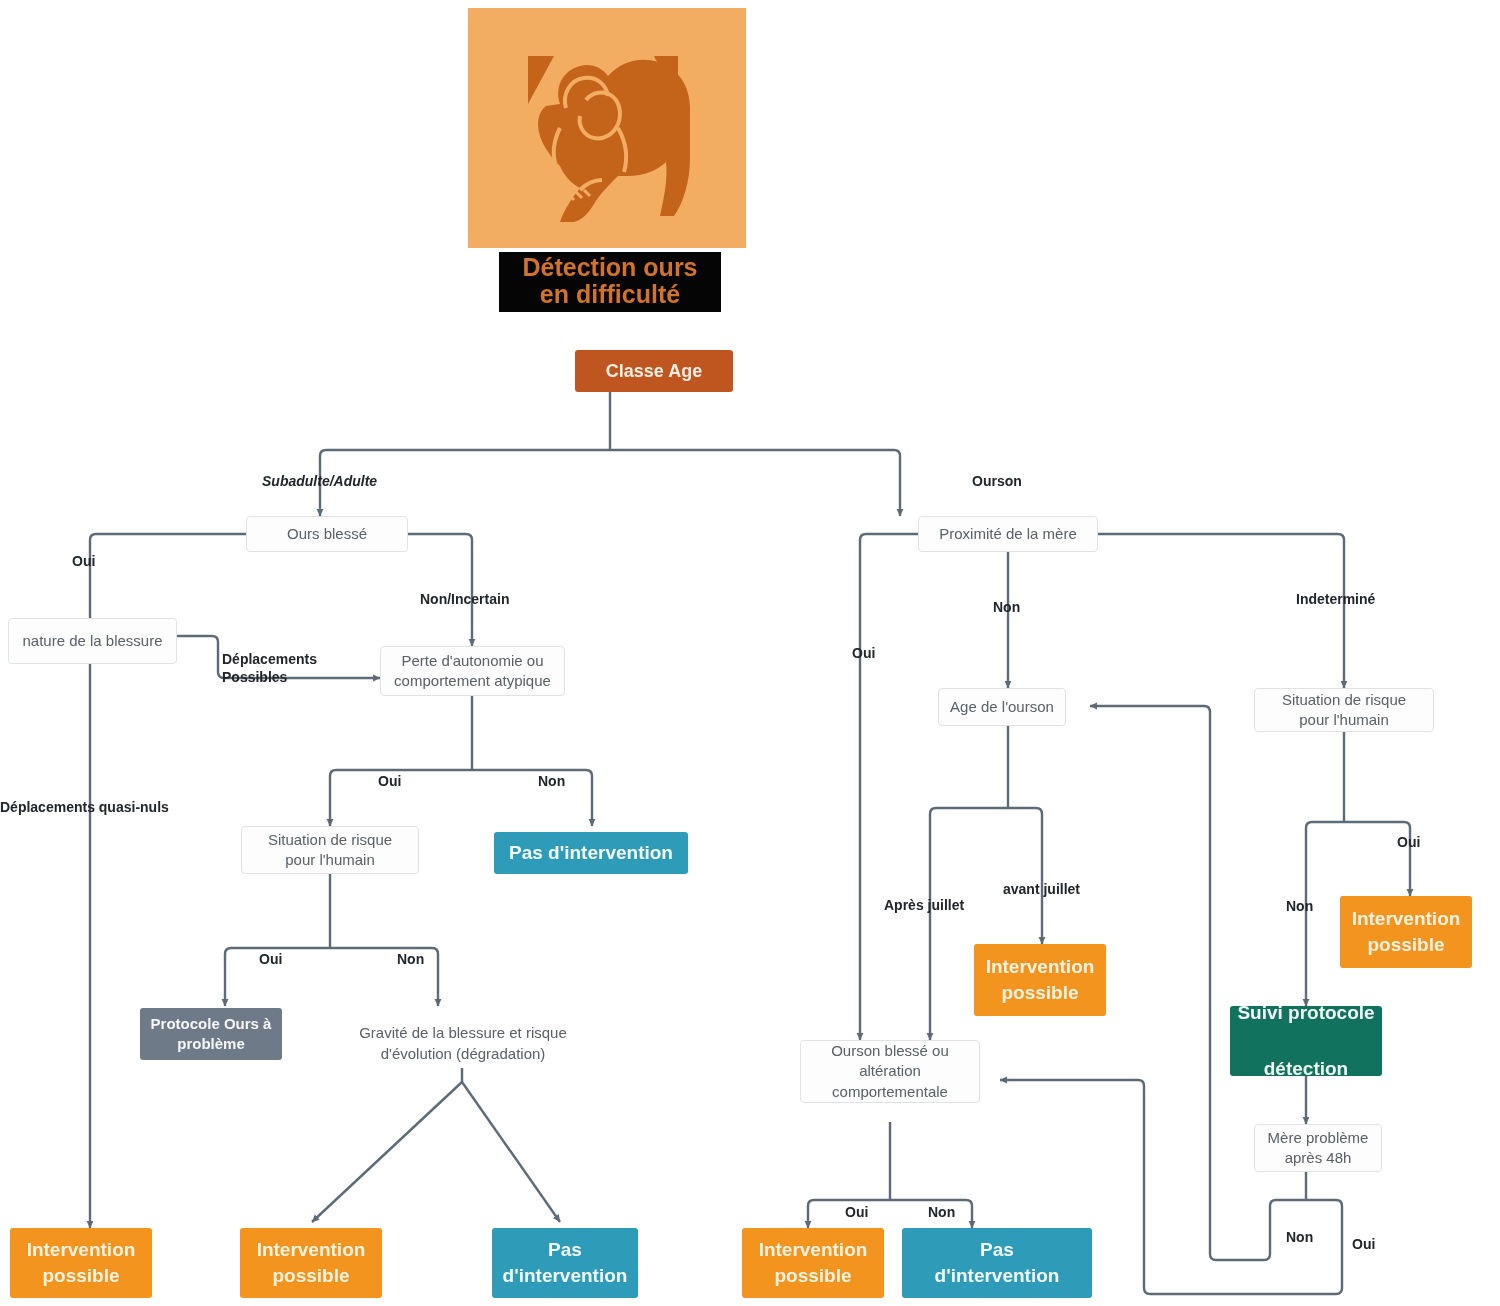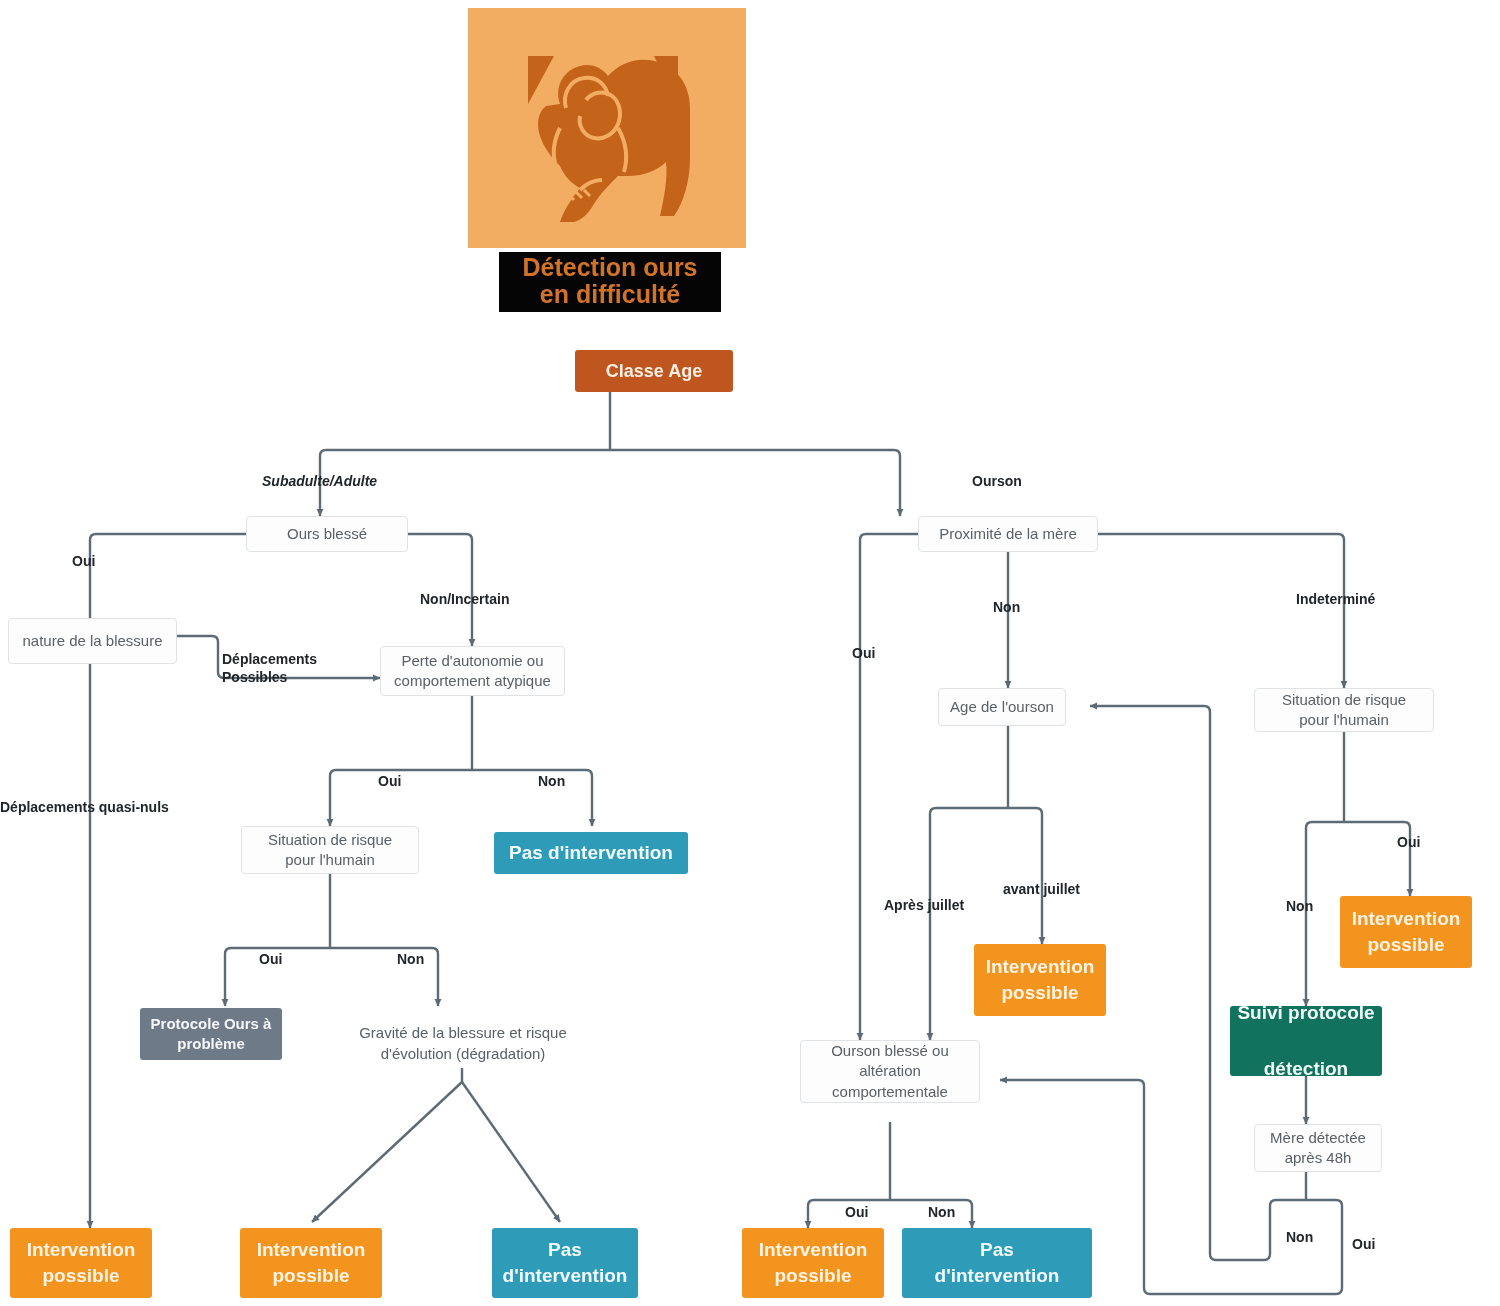--- a/index.html
+++ b/index.html
@@ -290,21 +290,21 @@
     <span>Intervention</span>
     <span>possible</span>
   </div>
 
   <div class="node green" style="left:1230px; top:1006px; width:152px; height:70px; flex-direction:column;">
     <span>Suivi protocole</span>
     <span>détection</span>
   </div>
 
   <div class="node white" style="left:1254px; top:1124px; width:128px; height:48px; flex-direction:column;">
-    <span>Mère détectée</span>
+    <span>Mère problème</span>
     <span>après 48h</span>
   </div>
 
   <div class="node white" style="left:800px; top:1040px; width:180px; height:63px; flex-direction:column;">
     <span>Ourson blessé ou</span>
     <span>altération</span>
     <span>comportementale</span>
   </div>
 
   <div class="node orange" style="left:742px; top:1228px; width:142px; height:70px; flex-direction:column;">

